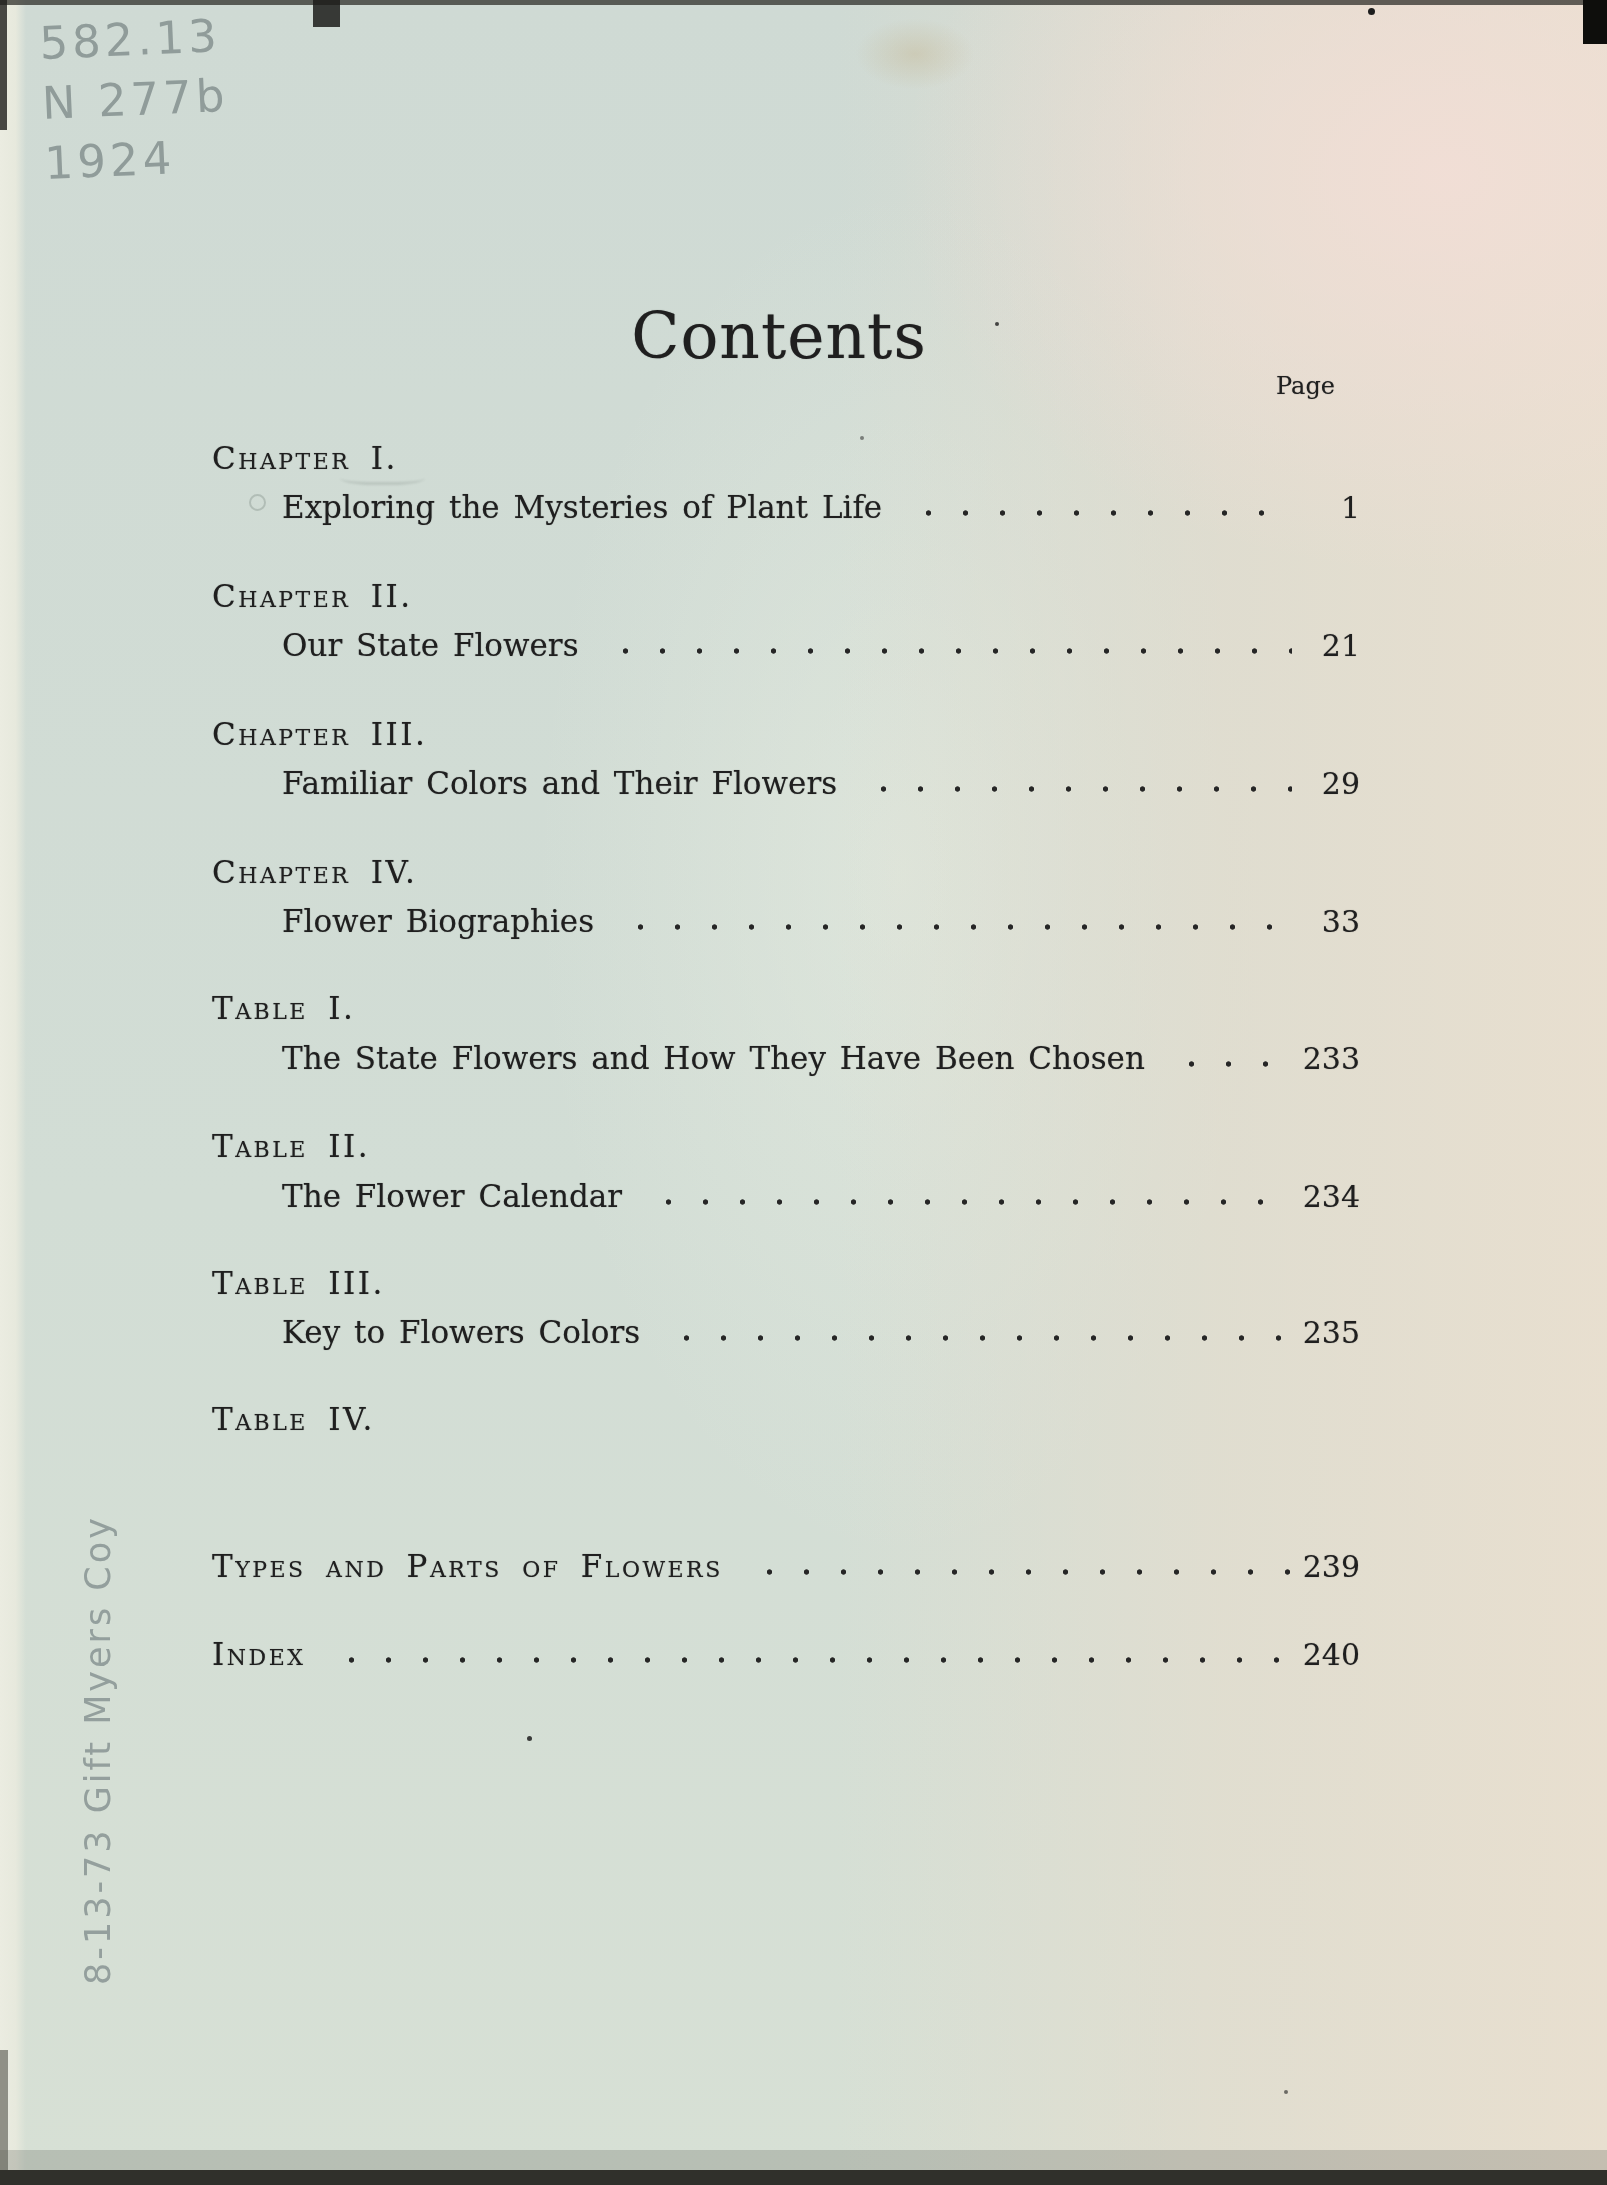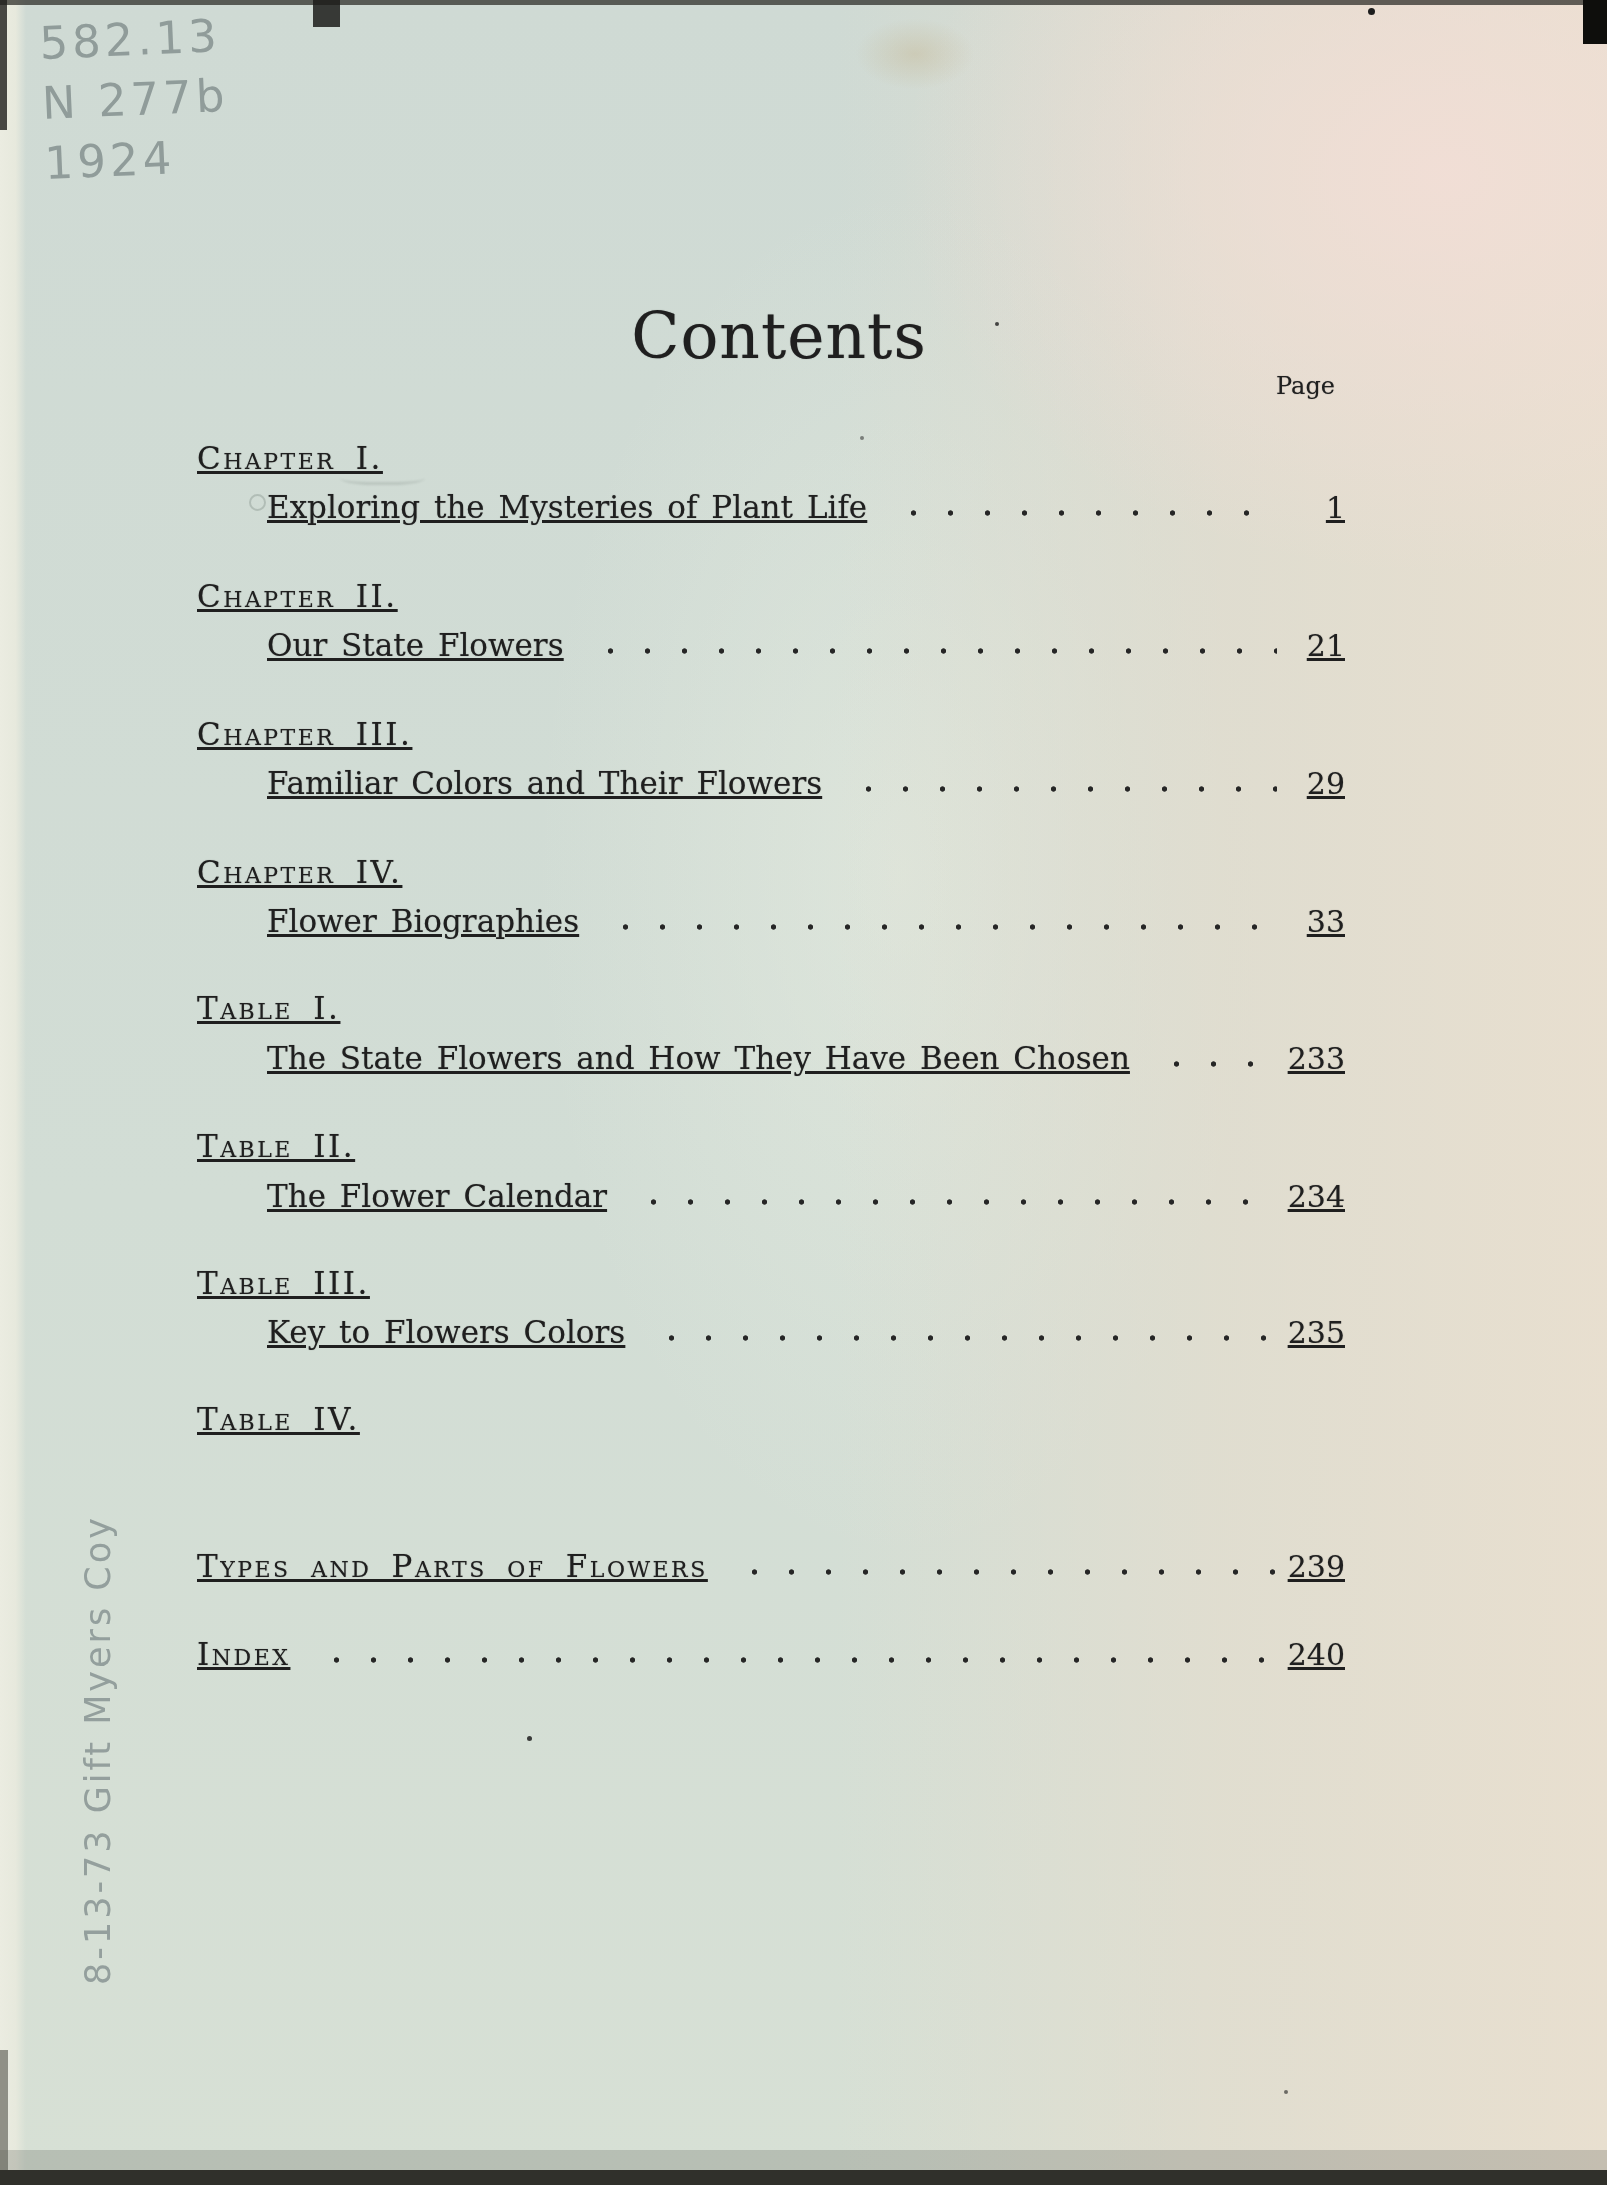--- a/index.html
+++ b/index.html
@@ -44,22 +44,22 @@
     position:absolute;left:205px;top:300px;width:1148px;text-align:center;
     font-size:63px;letter-spacing:1px;
   }
   .page-col-header{
     position:absolute;left:205px;top:372px;width:1148px;text-align:right;
     font-size:24px;padding-right:0;box-sizing:border-box;
   }
   .page-col-header .inner{padding-right:18px;}
 
   .toc-row{
-    position:absolute;left:197px;width:1148px;display:flex;align-items:baseline;
-    font-size:31px;line-height:40px;text-decoration:underline;
+    position:absolute;left:212px;width:1148px;display:flex;align-items:baseline;
+    font-size:31px;line-height:40px;
   }
   .toc-row .sc{font-variant:small-caps;letter-spacing:2.5px;word-spacing:8px;}
   .toc-row.entry{padding-left:70px;box-sizing:border-box;width:1148px;justify-content:flex-end;}
   .entry-title{flex:0 0 auto;word-spacing:4px;}
   .leader{
     flex:1 1 auto;align-self:stretch;min-width:30px;
     background-image:radial-gradient(circle, #262626 2.3px, rgba(0,0,0,0) 3px);
     background-size:37px 10px;background-repeat:repeat-x;
     background-position:16px calc(100% - 10px);
     margin:0 10px 0 12px;

